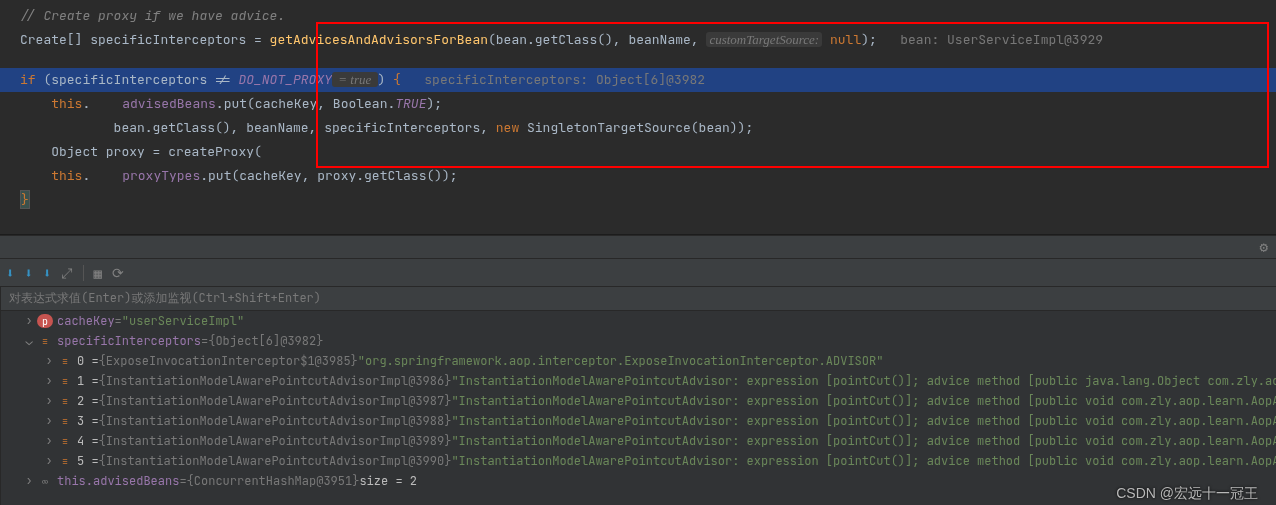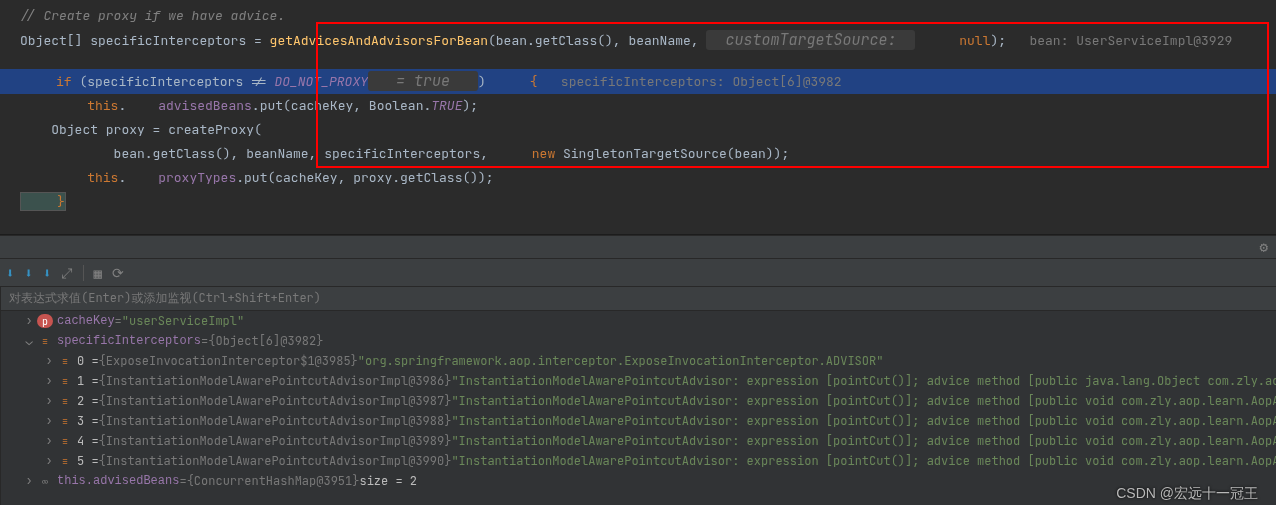--- a/index.html
+++ b/index.html
@@ -9,25 +9,25 @@
   color: #a9b7c6;
   font-size: 13px;
   width: 1276px;
   height: 505px;
   overflow: hidden;
 }
 .editor { background: #2b2b2b; padding: 4px 0; height: 234px; overflow: hidden; }
 .code-line { padding: 1px 20px; line-height: 22px; white-space: pre; font-size: 13px; }
 .code-line.highlighted { background: #214283; margin-top: 16px; }
 .comment { color: #808080; font-style: italic; text-align: center; }
-.keyword { color: #cc7832; padding-left: 36px; }
+.keyword { color: #cc7832; }
 .field { color: #9876aa; margin-left: 32px; }
 .method { color: #ffc66d; }
 .const { color: #9876aa; font-style: italic; }
-.paramhint { color: #787878; font-style: italic; background: #3a3a3a; padding: 0 19px; border-radius: 3px; font-size: 15px; }
+.paramhint { color: #787878; font-style: italic; background: #3a3a3a; padding: 0 3px; border-radius: 3px; font-size: 13px; font-family: Liberation Serif, serif; }
 .inlineval { color: #787878; }
 .brace-match { background: #3b514d; border: 1px solid #555; }
 
 .separator { height: 1px; background: #323232; border-top: 1px solid #1c1c1c; }
 
 .debug-bar {
   background: #3c3f41;
   border-top: 1px solid #282828;
   border-bottom: 1px solid #282828;
   height: 24px;
@@ -68,21 +68,21 @@
 .panel-header .hint { color: #787878; font-size: 12px; }
 
 .frames { flex: 1; overflow: hidden; font-size: 12px; }
 
 .variables { flex: 1; overflow: hidden; font-size: 12px; position: relative; }
 .var-row { padding: 2px 4px; display: flex; align-items: center; white-space: nowrap; color: #bbbbbb; }
 .var-row .arrow { color: #808080; width: 16px; cursor: pointer; text-align: center; }
 .var-row .icon { width: 16px; height: 14px; display: inline-flex; align-items: center; justify-content: center; margin-right: 4px; font-size: 10px; }
 .var-row .icon.p { background: #c75450; color: #fff; border-radius: 7px; }
 .var-row .icon.o { color: #cb772f; }
-.var-row .varname { color: #9876aa; font-family: Liberation Mono, monospace; }
+.var-row .varname { color: #9876aa; }
 .var-row .varval { color: #787878; }
 .var-row .strval { color: #6a8759; }
 .var-row.indent1 { padding-left: 20px; }
 .var-row.indent2 { padding-left: 40px; }
 
 .red-box {
   position: absolute;
   border: 2px solid #ff0000;
   pointer-events: none;
   left: 316px;
@@ -100,25 +100,25 @@
   text-shadow: 0 0 3px #000;
   font-family: sans-serif;
   pointer-events: none;
 }
 </style>
 </head>
 <body>
 
 <div class="editor">
   <div class="code-line"><span class="comment">// Create proxy if we have advice.</span></div>
-  <div class="code-line"><span>Object[] specificInterceptors = </span><span class="method">getAdvicesAndAdvisorsForBean</span><span>(bean.getClass(), beanName, </span><span class="paramhint">customTargetSource:</span><span class="keyword"> null</span><span>);</span><span class="inlineval">   bean: UserServiceImpl@3929</span></div>
+  <div class="code-line"><span>Create[] specificInterceptors = </span><span class="method">getAdvicesAndAdvisorsForBean</span><span>(bean.getClass(), beanName, </span><span class="paramhint">customTargetSource:</span><span class="keyword"> null</span><span>);</span><span class="inlineval">   bean: UserServiceImpl@3929</span></div>
   <div class="code-line highlighted"><span class="keyword">if</span><span> (specificInterceptors != </span><span class="const">DO_NOT_PROXY</span><span class="paramhint"> = true </span><span>) </span><span class="keyword">{</span><span class="inlineval">   specificInterceptors: Object[6]@3982</span></div>
   <div class="code-line">    <span class="keyword">this</span><span>.</span><span class="field">advisedBeans</span><span>.put(cacheKey, Boolean.</span><span class="const">TRUE</span><span>);</span></div>
+  <div class="code-line">            <span>bean.getClass(), beanName, specificInterceptors, </span><span class="keyword">new</span><span> SingletonTargetSource(bean));</span></div>
   <div class="code-line">    <span>Object proxy = createProxy(</span></div>
-  <div class="code-line">            <span>bean.getClass(), beanName, specificInterceptors, </span><span class="keyword">new</span><span> SingletonTargetSource(bean));</span></div>
   <div class="code-line">    <span class="keyword">this</span><span>.</span><span class="field">proxyTypes</span><span>.put(cacheKey, proxy.getClass());</span></div>
   <div class="code-line"><span class="keyword brace-match">}</span></div>
 </div>
 
 <div class="separator"></div>
 
 <div class="debug-bar">
   <span></span>
   <span class="gear-icon">⚙</span>
 </div>

